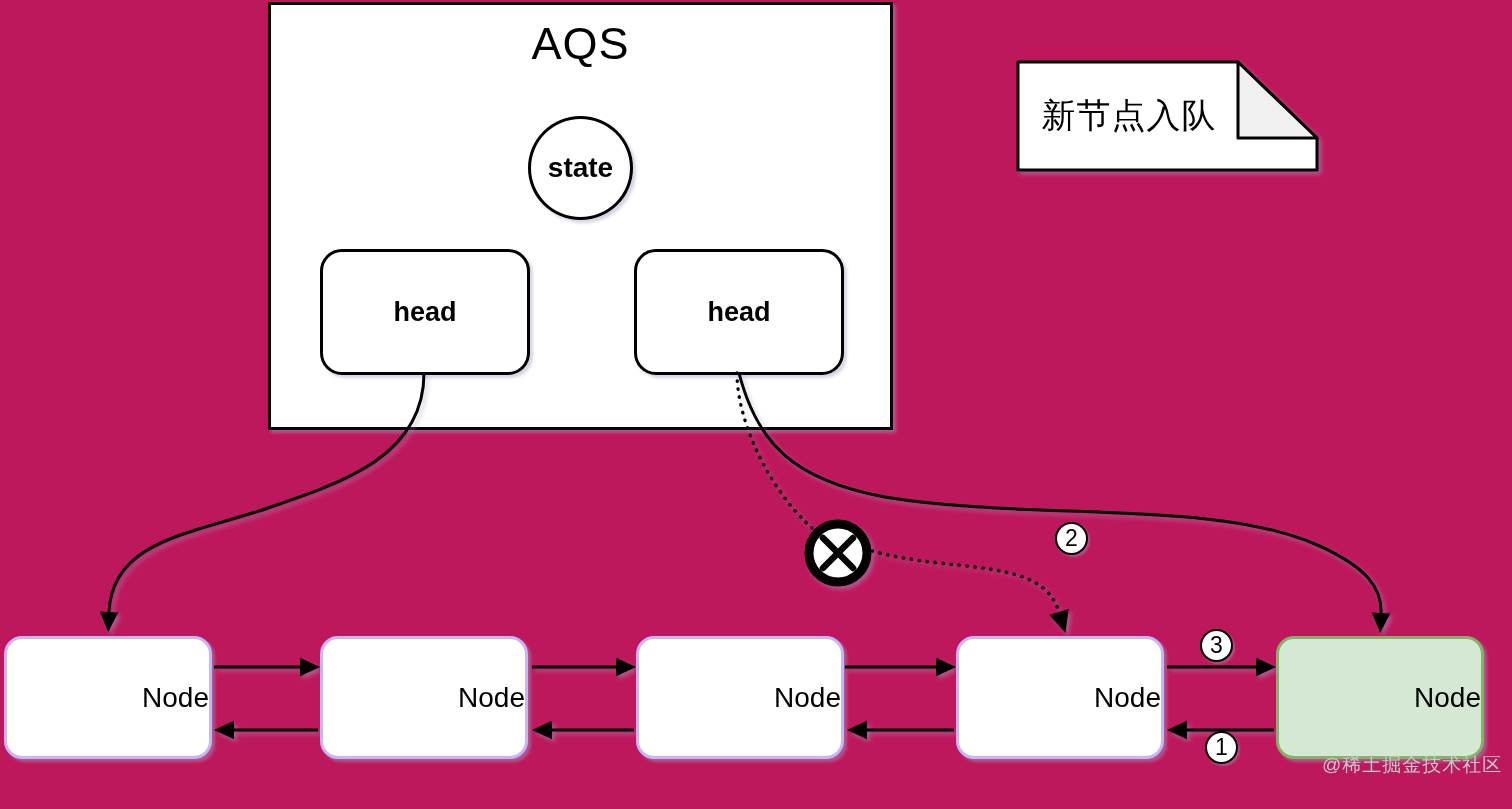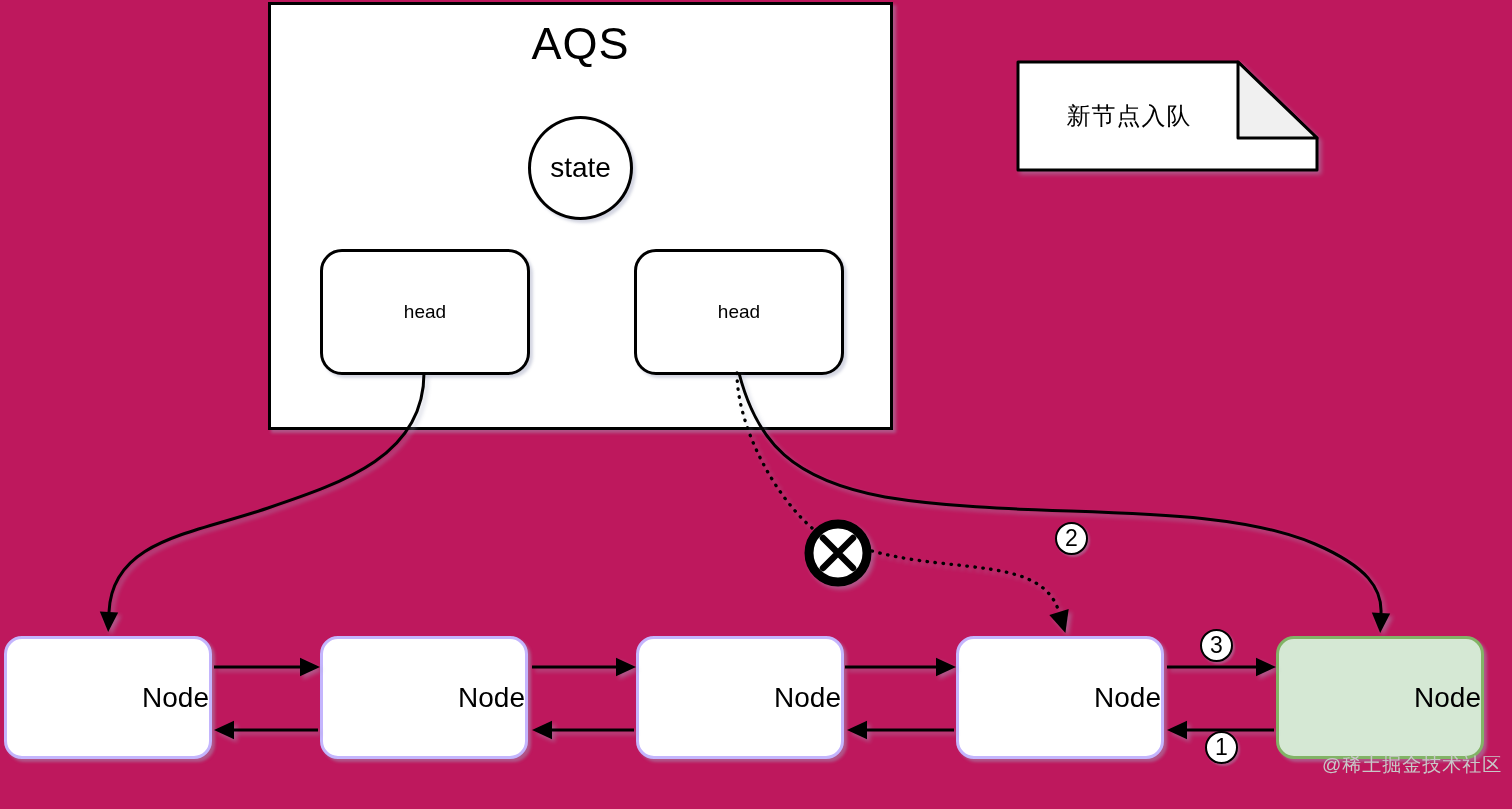--- a/index.html
+++ b/index.html
@@ -2,49 +2,49 @@
 <html><head>
 <meta charset="utf-8">
 <style>
   html,body{margin:0;padding:0;background:#ffffff;}
   .canvas{
     position:relative;width:1512px;height:809px;background:#be185d;overflow:hidden;
     font-family:"Liberation Sans", sans-serif;color:#000;
   }
   
   .shape{position:absolute;background:#fff;border:3px solid #000;box-sizing:border-box;
-         box-shadow:3px 3px 3px rgba(160,165,190,.45);}
+         box-shadow:3px 3px 3px rgba(160,165,190,.45);font-weight:bold;}
   .aqs-box{left:268px;top:2px;width:625px;height:428px;}
   .aqs-title{position:absolute;left:268px;top:18px;width:625px;text-align:center;
              font-size:45px;font-weight:500;letter-spacing:1px;}
   .state-circle{left:528px;top:116px;width:105px;height:104px;border-radius:50%;
                 display:flex;align-items:center;justify-content:center;font-size:28px;}
   .field-box{width:210px;height:126px;border-radius:22px;
-             display:flex;align-items:center;justify-content:center;font-size:19px;}
+             display:flex;align-items:center;justify-content:center;font-size:27px;}
   .head-box{left:320px;top:249px;}
   .tail-box{left:634px;top:249px;}
   .node{position:absolute;top:636px;width:208px;height:123px;background:#fff;
         border:3px solid #c4b5fd;border-radius:18px;box-sizing:border-box;
         display:flex;align-items:center;justify-content:flex-end;font-size:28px;
         box-shadow:3px 3px 3px rgba(160,165,190,.45);}
   
   svg.overlay{position:absolute;left:0;top:0;z-index:5;pointer-events:none;
               filter:drop-shadow(3px 3px 2px rgba(160,165,190,.45));}
   
   .badge{position:absolute;z-index:6;width:33px;height:33px;border:2.5px solid #000;
          border-radius:50%;background:#fff;box-sizing:border-box;
          display:flex;align-items:center;justify-content:center;
          font-size:23px;font-weight:500;box-shadow:2px 2px 2px rgba(160,165,190,.4);}
   .badge-2{left:1055px;top:522px;}
   .badge-3{left:1200px;top:629px;}
   .badge-1{left:1205px;top:731px;}
   
   .note-text{position:absolute;z-index:6;left:1020px;top:62px;width:218px;height:108px;
              display:flex;align-items:center;justify-content:center;
-             font-size:24px;font-weight:500;letter-spacing:1px;white-space:nowrap;text-align:center;}
+             font-size:34px;font-weight:500;letter-spacing:1px;white-space:nowrap;text-align:center;}
   .watermark{position:absolute;z-index:6;left:1322px;top:752px;width:172px;
              font-size:19px;color:#c8c8c8;letter-spacing:1px;white-space:nowrap;}
 </style>
 </head>
 <body>
 
 <div class="canvas">
 
   <div class="shape aqs-box"></div>
   <div class="aqs-title">AQS</div>

